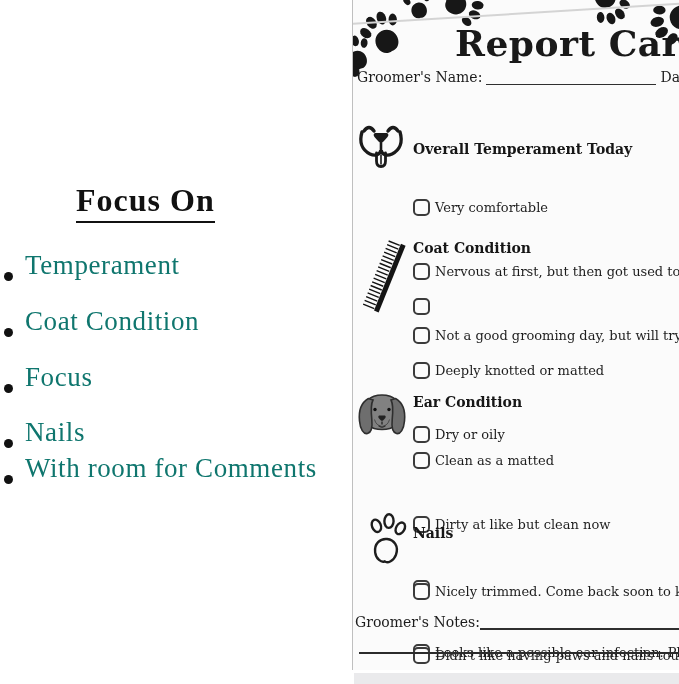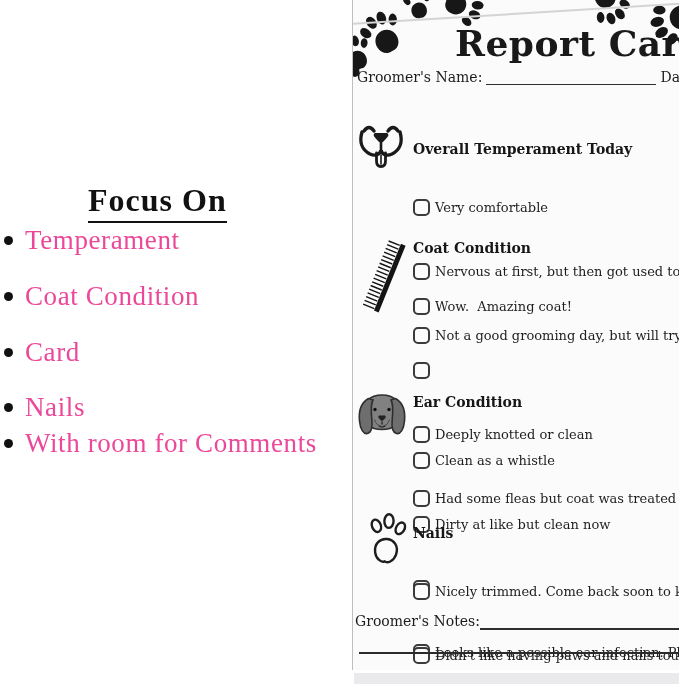--- a/index.html
+++ b/index.html
@@ -1,34 +1,34 @@
 <!DOCTYPE html>
 <html><head>
 <meta charset="utf-8">
 <style>
   html,body{margin:0;padding:0;background:#fff;}
   #stage{position:relative;width:679px;height:684px;overflow:hidden;background:#fff;
          font-family:"DejaVu Serif",serif;color:#1c1c1c;}
   
-  .focus-head{position:absolute;left:88px;top:182px;font-family:"Liberation Serif",serif;
+  .focus-head{position:absolute;left:76px;top:182px;font-family:"Liberation Serif",serif;
               font-weight:bold;font-size:32px;letter-spacing:1px;color:#111;
               border-bottom:2.5px solid #111;padding-bottom:2px;white-space:pre;}
-  .focus-item{position:absolute;left:4px;display:flex;align-items:center;
-              font-family:"Liberation Serif",serif;font-size:27px;letter-spacing:.6px;color:#ec4899;white-space:pre;}
+  .focus-item{position:absolute;left:4px;display:flex;align-items:flex-end;
+              font-family:"Liberation Serif",serif;font-size:27px;letter-spacing:.6px;color:#0f766e;white-space:pre;margin-top:25px;}
   .focus-item .dot{width:9px;height:9px;border-radius:50%;background:#111;margin-right:12px;flex:0 0 auto;}
   
   #card{position:absolute;left:352px;top:0;width:327px;height:670px;background:#fbfbfb;
         border-left:1px solid #bfbfbf;overflow:hidden;}
   #pad-edge{position:absolute;left:-4px;top:23px;width:352px;height:2px;background:#d4d4d4;
             transform:rotate(-3.5deg);transform-origin:left center;}
   #photo-surface{position:absolute;left:354px;top:673px;right:0;height:11px;background:#eaeaec;}
   .paw{position:absolute;fill:#171717;}
   #card-title{position:absolute;left:102px;top:22px;font-size:36px;font-weight:bold;
               letter-spacing:.5px;color:#191919;white-space:pre;}
-  .fillrow{position:absolute;display:flex;font-size:14px;white-space:pre;}
+  .fillrow{position:absolute;display:flex;align-items:flex-end;font-size:14px;white-space:pre;}
   .fillrow .line{border-bottom:1.6px solid #2f2f2f;height:15px;}
   #name-row{left:4px;top:69px;width:calc(100% - 4px);}
   #name-row .line{width:188px;margin:0 4px;}
   #notes-row{left:2px;top:613px;width:calc(100% - 2px);}
   #notes-row .line{flex:1;border-bottom-width:2px;}
   #bottom-line{position:absolute;left:6px;top:652px;right:0;height:2px;background:#2b2b2b;}
   .sec{position:absolute;left:60px;white-space:pre;}
   .sec-h{margin:0 0 3px 0;font-size:14px;font-weight:bold;line-height:17px;color:#161616;}
   .row{display:flex;align-items:center;height:17px;margin-bottom:9px;}
   .cb{box-sizing:border-box;width:17px;height:17px;border:2px solid #3b3b3b;border-radius:5px;
@@ -58,21 +58,21 @@
   <div class="focus-item" style="top:225px">
     <span class="dot"></span>
     <span>Temperament</span>
   </div>
   <div class="focus-item" style="top:281px">
     <span class="dot"></span>
     <span>Coat Condition</span>
   </div>
   <div class="focus-item" style="top:337px">
     <span class="dot"></span>
-    <span>Card</span>
+    <span>Focus</span>
   </div>
   <div class="focus-item" style="top:392px">
     <span class="dot"></span>
     <span>Nails</span>
   </div>
   <div class="focus-item" style="top:428px">
     <span class="dot"></span>
     <span>With room for Comments</span>
   </div>
 
@@ -160,40 +160,36 @@
       <div class="row">
         <span class="cb"></span>
         <span class="lbl">Not a good grooming day, but will try</span>
       </div>
     </section>
 
     <section class="sec" style="top:202px">
       <h3 class="sec-h">Coat Condition</h3>
       <div class="row">
         <span class="cb"></span>
-        <span class="lbl">Wow.  Amazing coat!</span>
-      </div>
-      <div class="row">
-        <span class="cb"></span>
-      </div>
-      <div class="row">
-        <span class="cb"></span>
-        <span class="lbl">Deeply knotted or clean</span>
-      </div>
-      <div class="row">
-        <span class="cb"></span>
-        <span class="lbl">Had some fleas but coat was treated</span>
+      </div>
+      <div class="row">
+        <span class="cb"></span>
+        <span class="lbl">Deeply knotted or matted</span>
+      </div>
+      <div class="row">
+        <span class="cb"></span>
+        <span class="lbl">Dry or oily</span>
       </div>
     </section>
 
     <section class="sec" style="top:356px">
       <h3 class="sec-h">Ear Condition</h3>
       <div class="row">
         <span class="cb"></span>
-        <span class="lbl">Clean as a whistle</span>
+        <span class="lbl">Clean as a matted</span>
       </div>
       <div class="row">
         <span class="cb"></span>
         <span class="lbl">Dirty at like but clean now</span>
       </div>
       <div class="row">
         <span class="cb"></span>
       </div>
       <div class="row">
         <span class="cb"></span>

